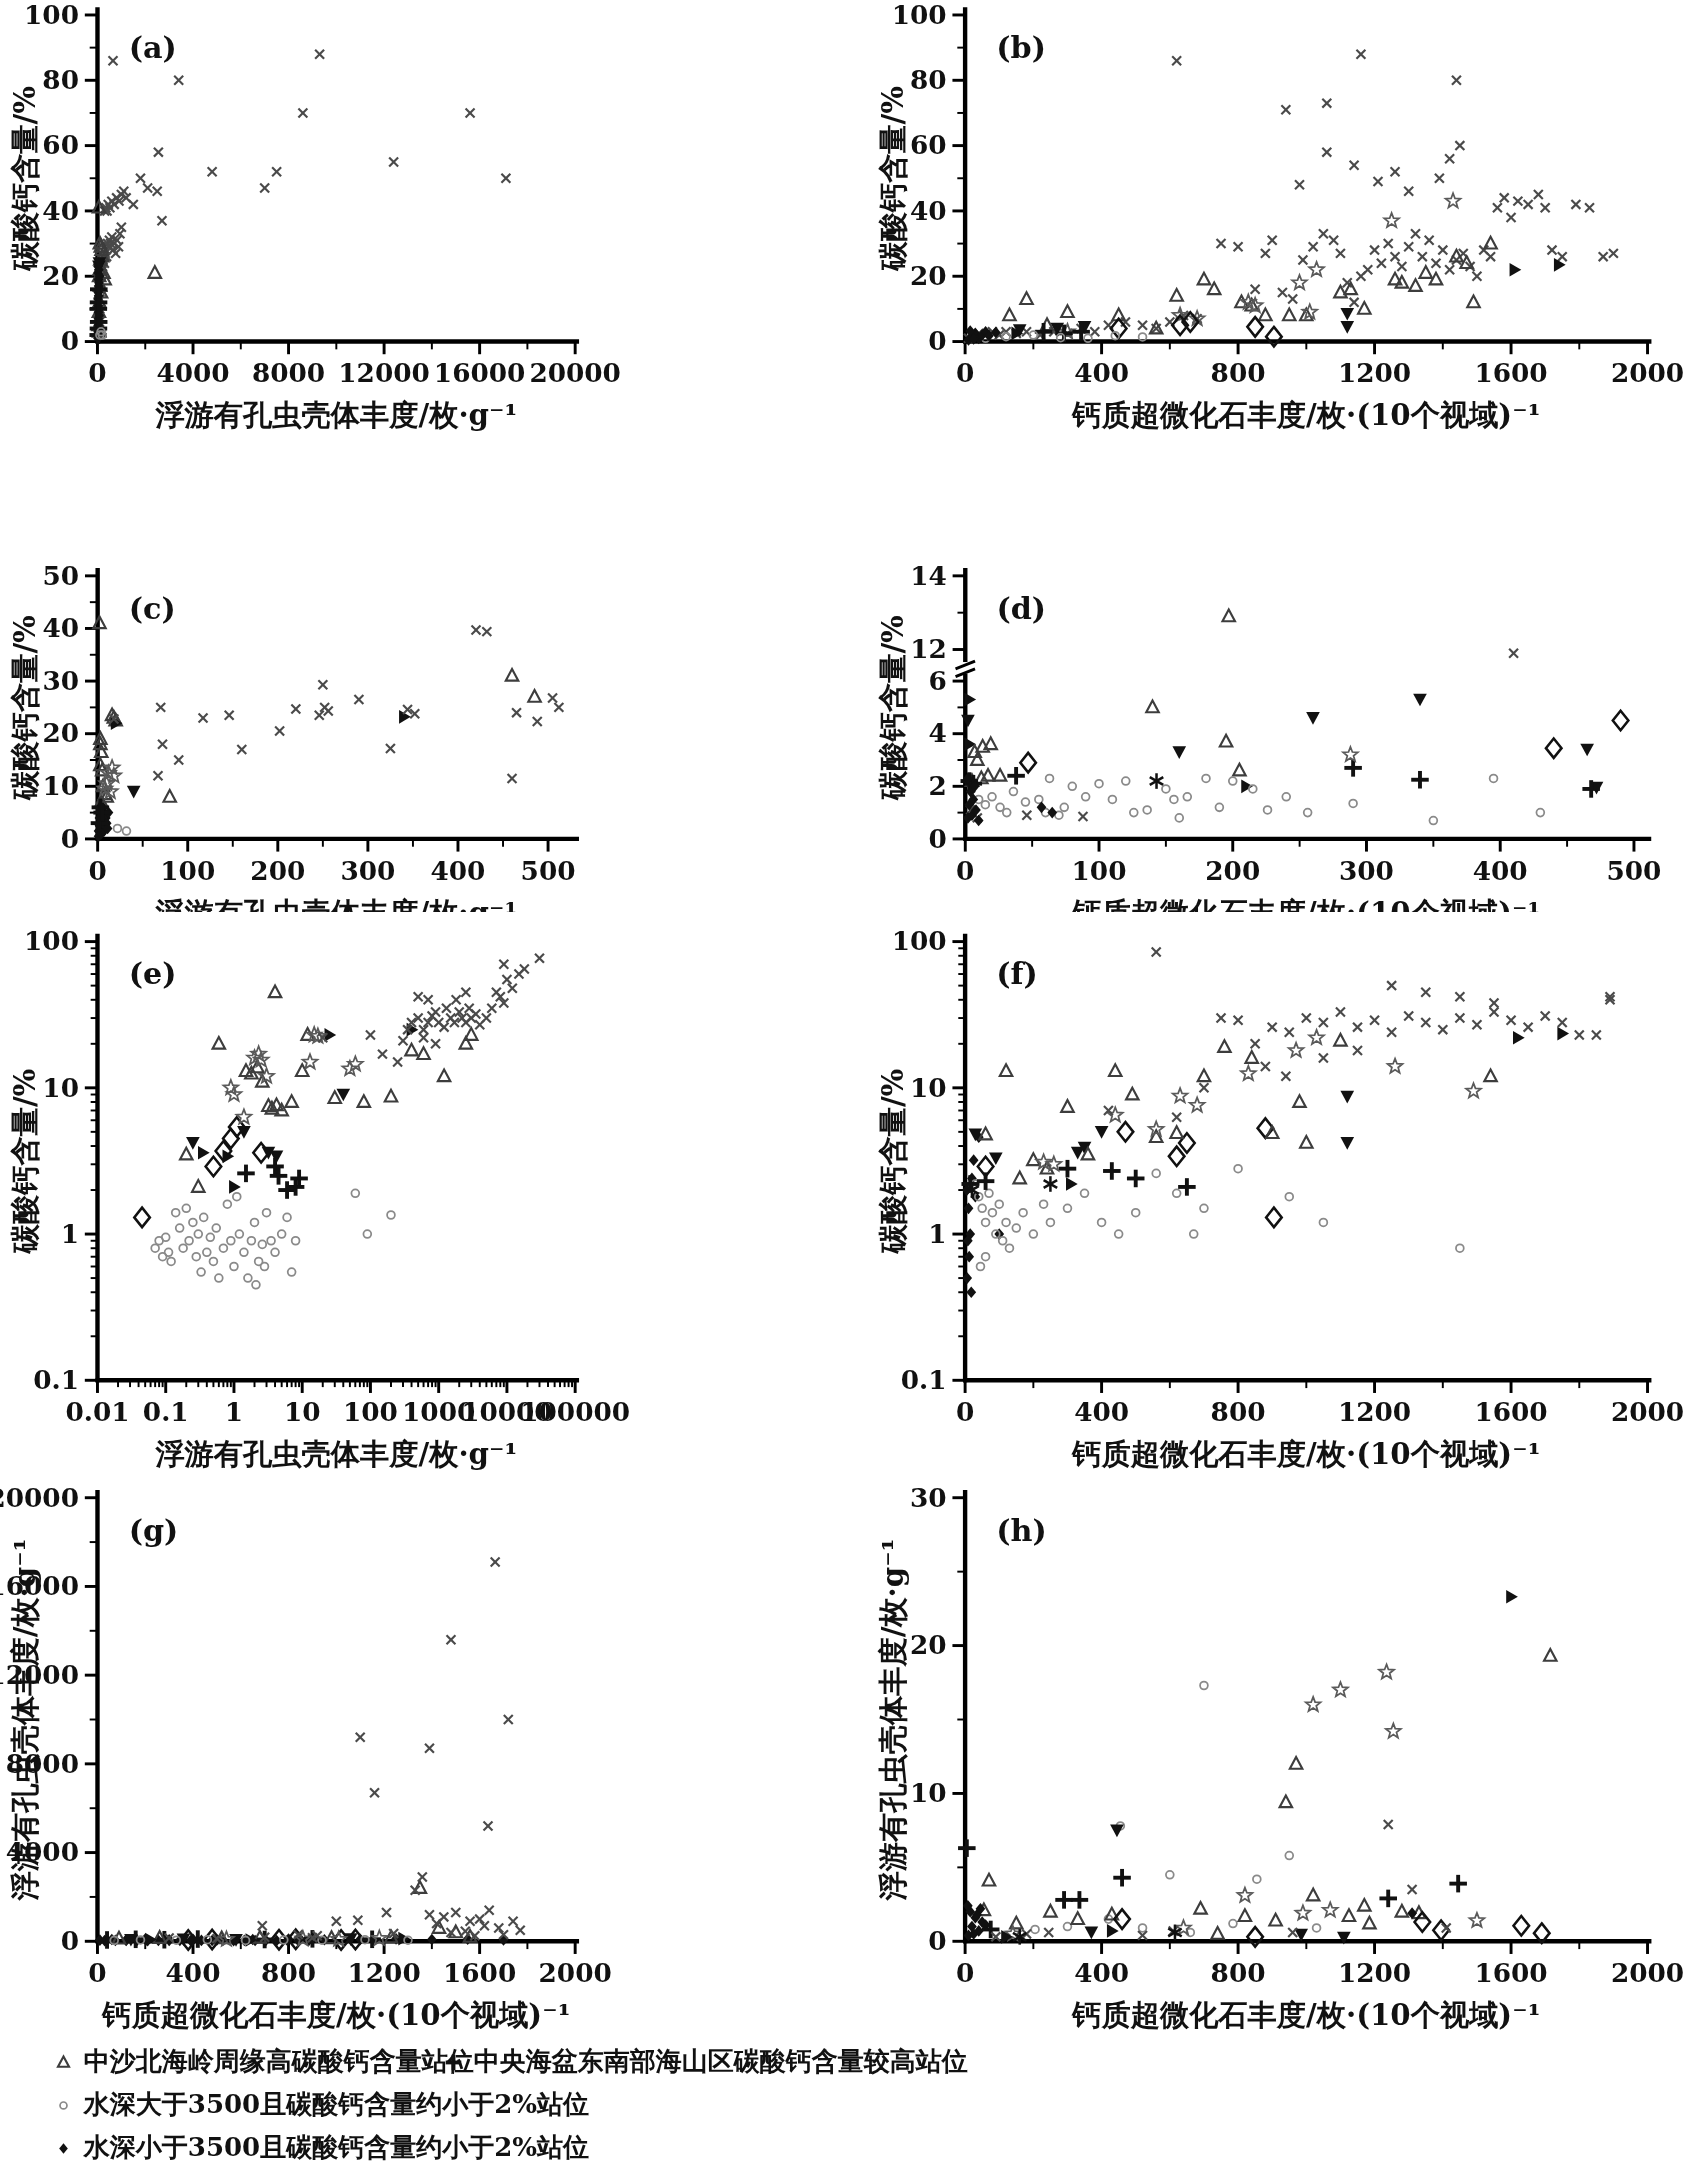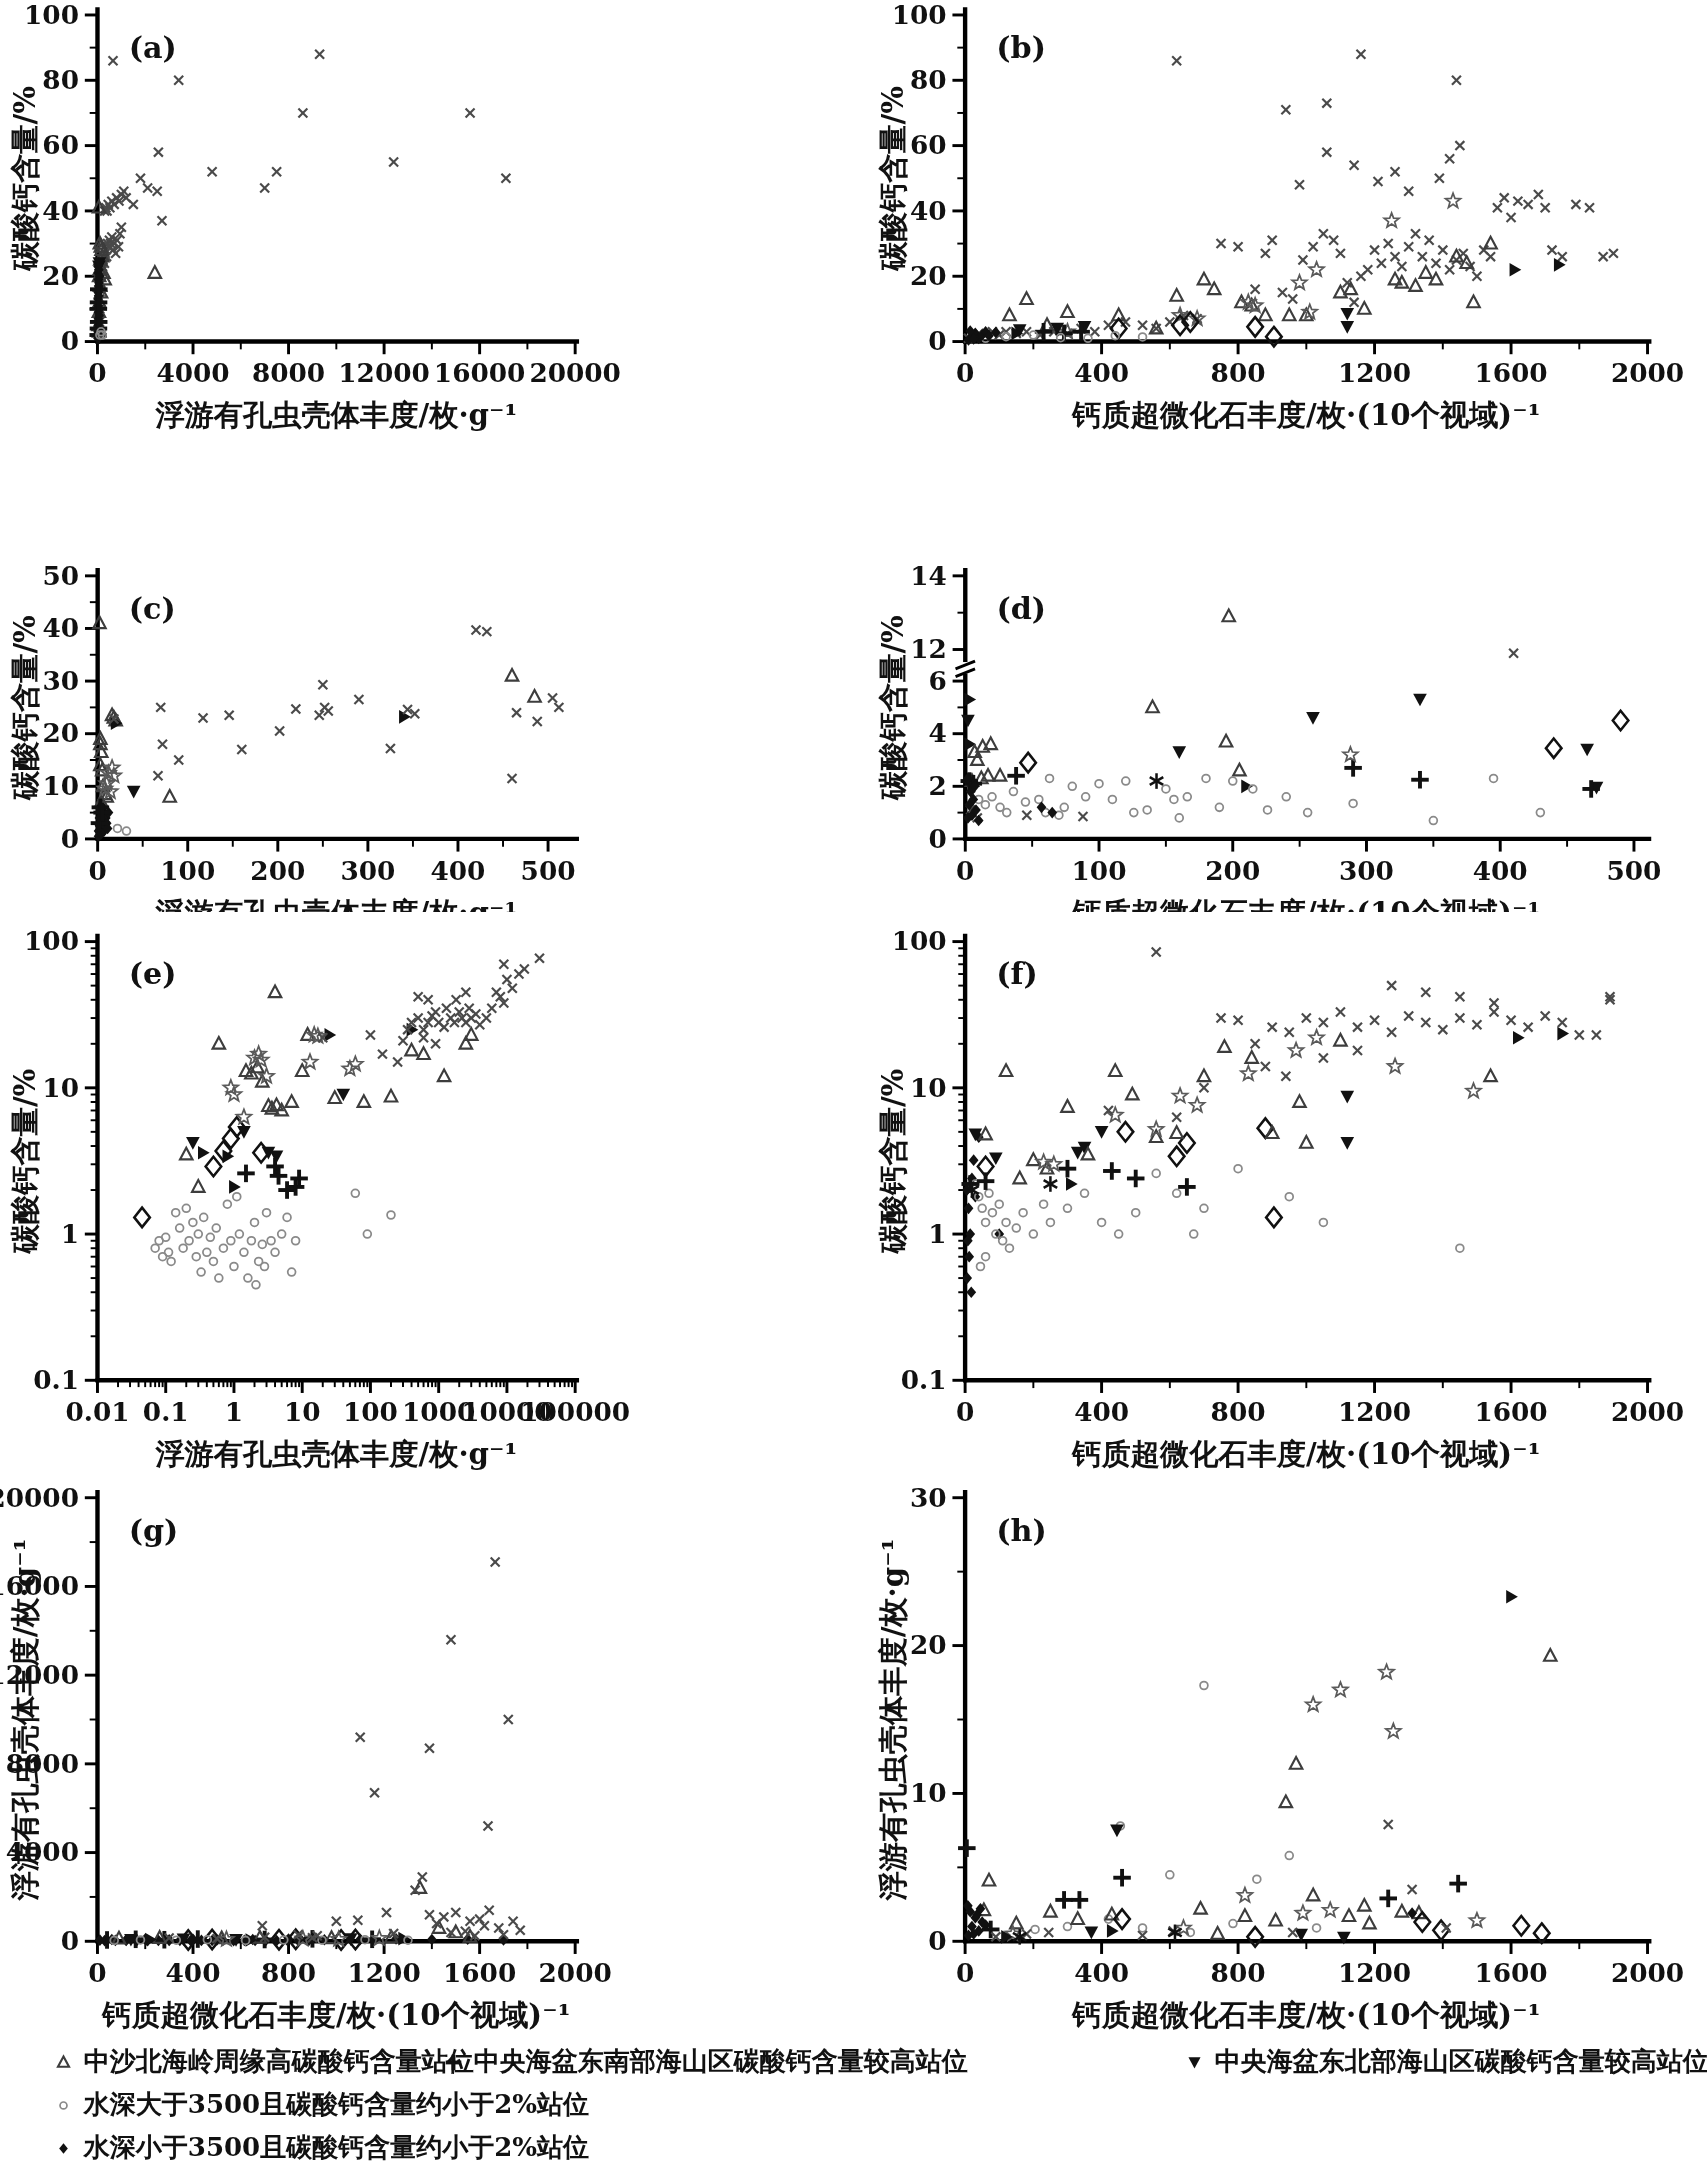--- a/index.html
+++ b/index.html
@@ -1711,24 +1711,16 @@
           <span class="leg-item">
             <svg width="25" height="25" viewBox="0 0 26 26">
               <line x1="4.9" y1="14" x2="21.1" y2="14" stroke="#111111" stroke-width="4"></line>
               <line x1="13" y1="5.9" x2="13" y2="22.1" stroke="#111111" stroke-width="4"></line>
             </svg>
             <span class="leg-label">中央海盆东南部海山区碳酸钙含量较高站位</span>
           </span>
         </div>
       </div>
       <div class="leg-col">
-        <div class="leg-row">
-          <span class="leg-item">
-            <svg width="25" height="25" viewBox="0 0 26 26">
-              <path d="M6.7,8.6 L19.3,8.6 L13,20.3 Z" fill="#111111" stroke="none"></path>
-            </svg>
-            <span class="leg-label">中央海盆东北部海山区碳酸钙含量较高站位</span>
-          </span>
-        </div>
       </div>
     </div>
 </div>
 
 
 </body></html>

